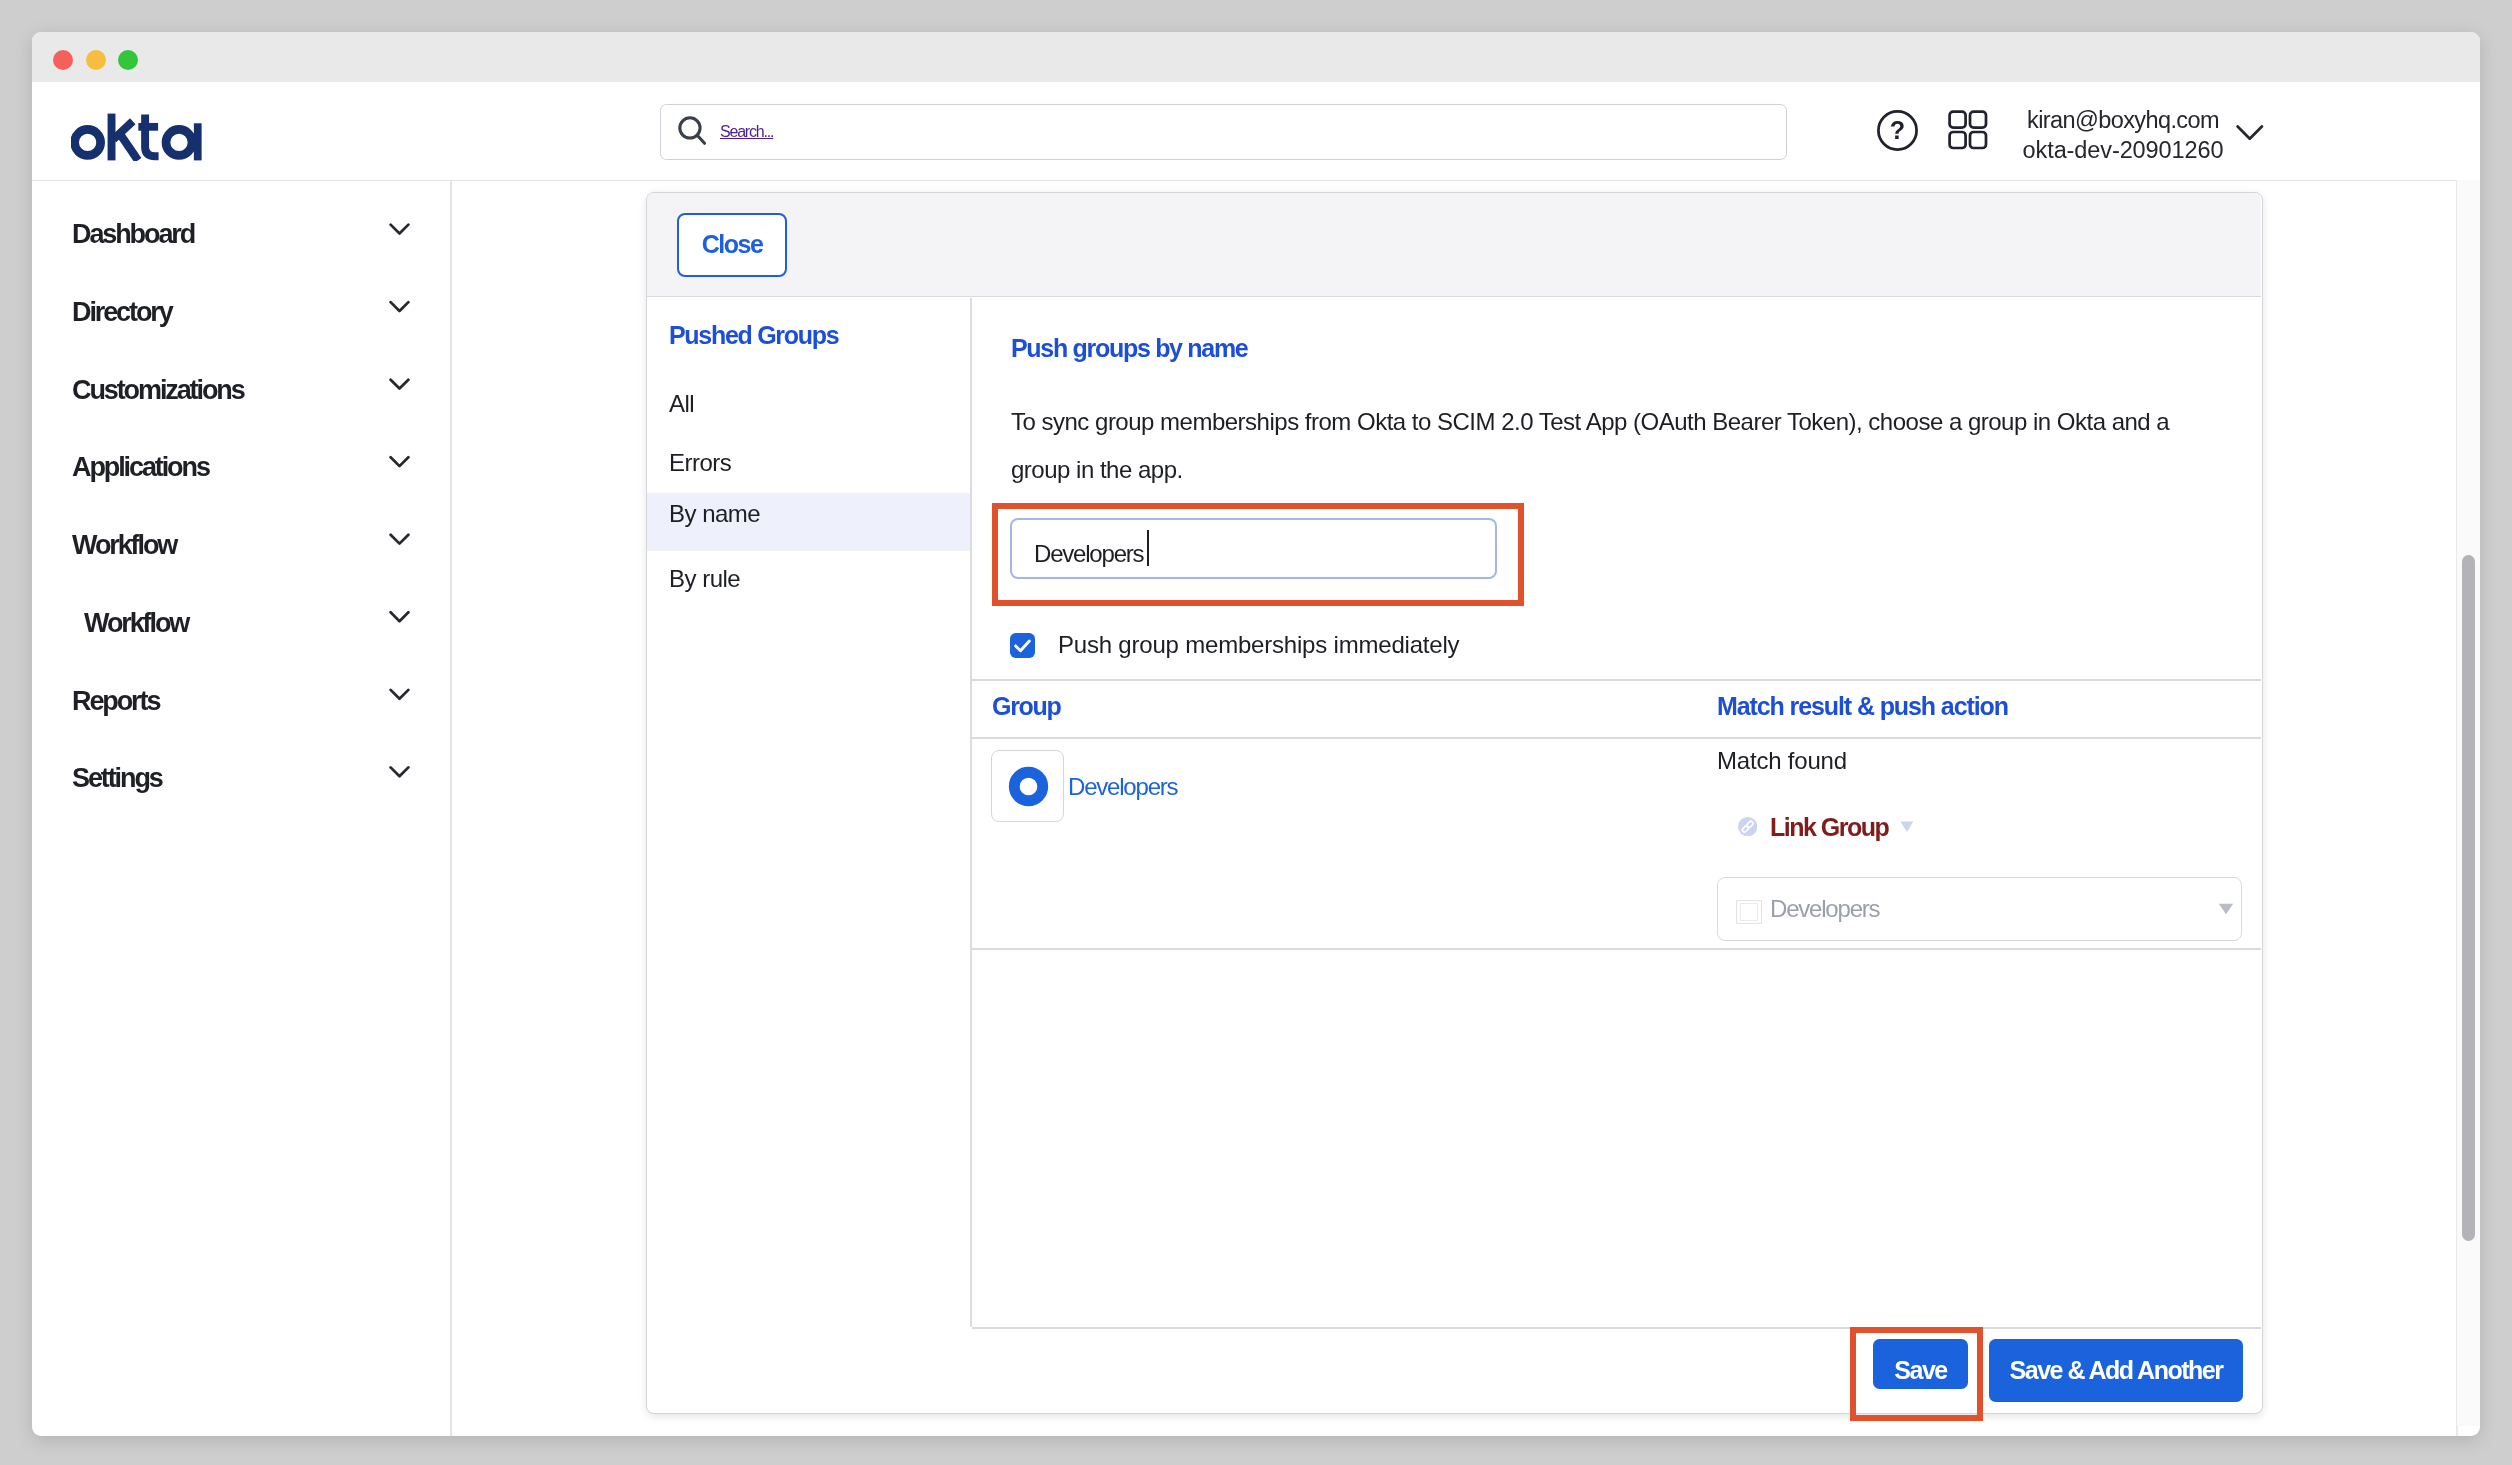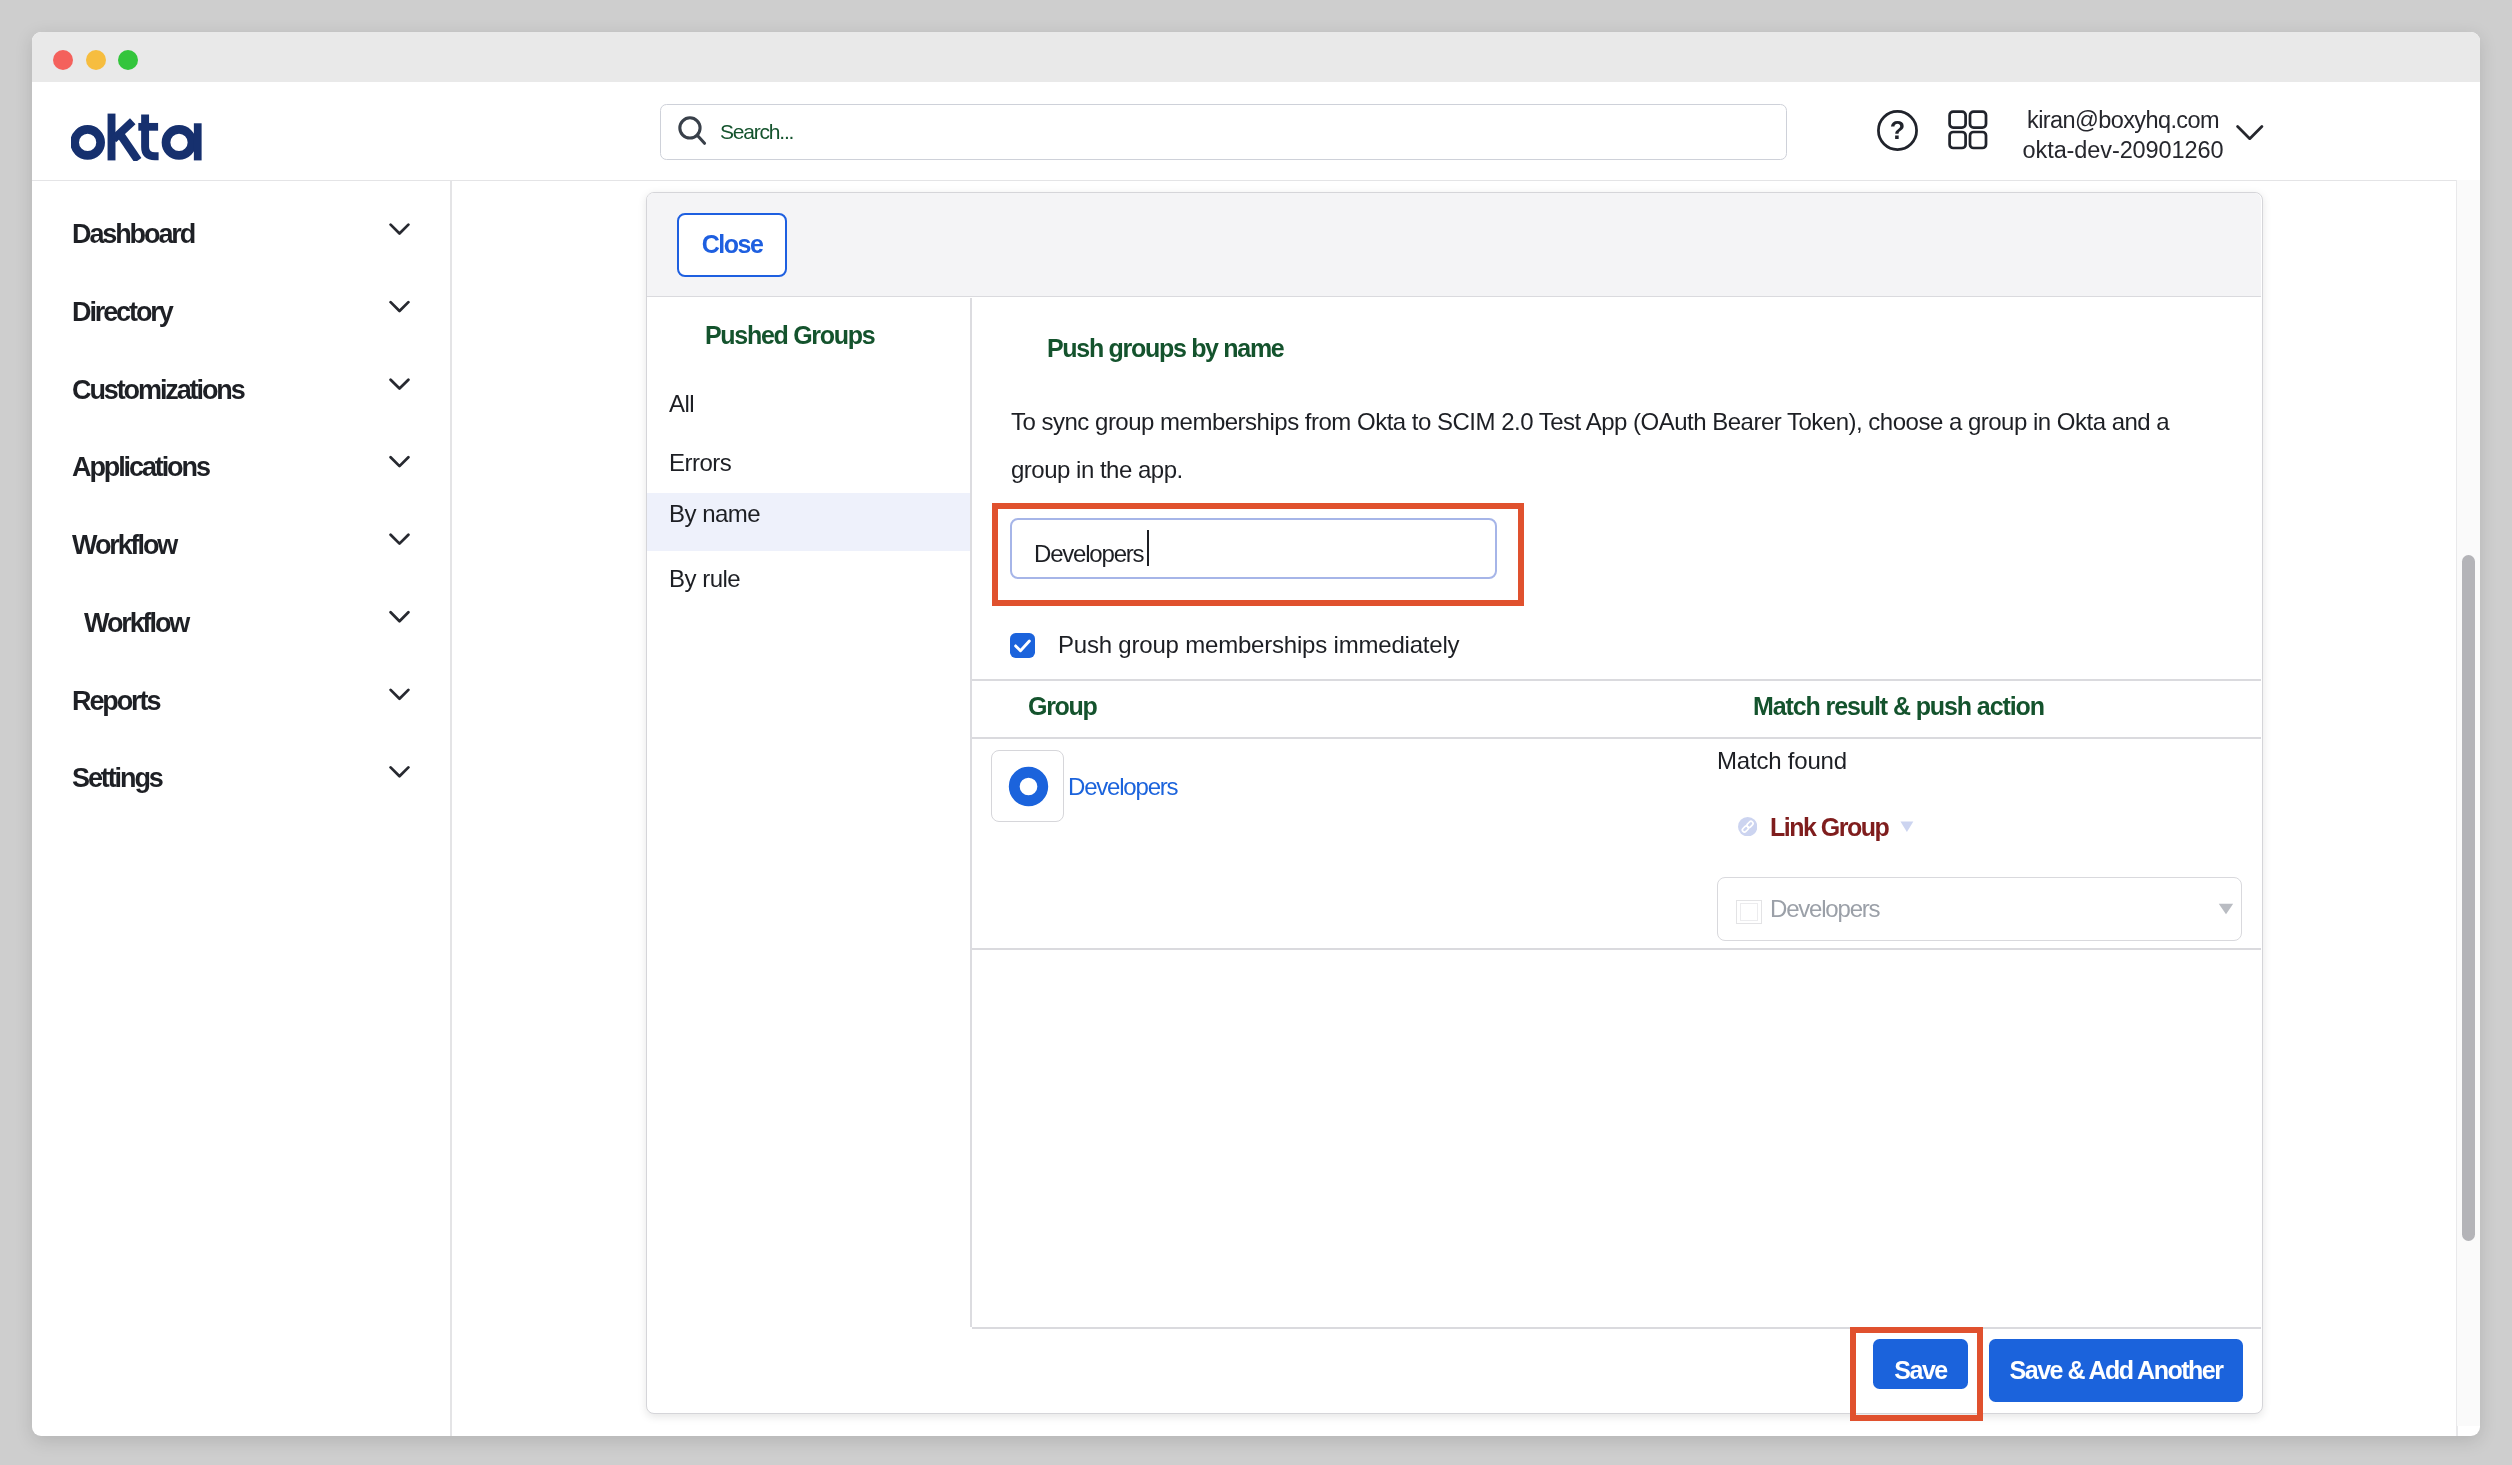--- a/index.html
+++ b/index.html
@@ -3,31 +3,31 @@
 <meta charset="utf-8">
 <style>
   * { margin:0; padding:0; box-sizing:border-box; }
   html,body { width:2512px; height:1466px; background:#cecece; font-family:"Liberation Sans", sans-serif; position:relative; overflow:hidden; }
   .abs { position:absolute; }
   .window { left:32px; top:32px; width:2448px; height:1404px; background:#fff; border-radius:9px; box-shadow:0 4.9px 18px rgba(0,0,0,0.13); }
   .titlebar { left:32px; top:32px; width:2448px; height:50px; background:#e9e9e9; border-radius:9px 9px 0 0; }
   .dot { width:20px; height:20px; border-radius:50%; top:50px; }
   .appheader { left:32px; top:83px; width:2448px; height:98px; background:#fff; border-bottom:1.6px solid #e4e4e6; }
   .searchbox { left:660px; top:104px; width:1127px; height:56px; border:1.6px solid #ced1d9; border-radius:6.5px; background:#fff; }
-  .searchtxt { left:720px; top:117px; font-size:21px; letter-spacing:-1.2px; line-height:29px; color:#14532d; }
+  .searchtxt { left:720px; top:117px; font-size:16px; letter-spacing:-1.2px; line-height:29px; color:#4c1d95;text-decoration:underline; }
   .usertext { left:1999px; top:105px; width:248px; text-align:center; font-size:23.5px; line-height:30px; color:#26272d; }
   .sidebar-border { left:450px; top:180px; width:1.6px; height:1256px; background:#e4e4e6; }
   .menuitem { left:72px; font-size:27px; letter-spacing:-2.1px; font-weight:bold; color:#1e2025; line-height:30px; }
   .panel { left:646px; top:192px; width:1617px; height:1222px; background:#fff; border:1.6px solid #d5d5d9; border-radius:8px; box-shadow:0 2.4px 8px rgba(0,0,0,0.10); }
   .panelhead { left:647px; top:193px; width:1614px; height:104px; background:#f4f4f6; border-bottom:1.6px solid #dadade; border-radius:6.5px 6.5px 0 0; }
   .closebtn { left:677px; top:213px; width:110px; height:64px; border:2.4px solid #1e5fe0; border-radius:8px; background:#fff; color:#1e5fe0; font-weight:bold; font-size:25px; letter-spacing:-1.5px; text-align:center; line-height:59px; }
   .navdivider { left:970px; top:298px; width:1.6px; height:1029px; background:#dcdce0; }
   .navhl { left:647px; top:493px; width:323px; height:58px; background:#eef1fb; }
   .t31 { font-size:24px; letter-spacing:-0.5px; line-height:29px; color:#1d1f24; }
-  .b31 { font-size:25px; letter-spacing:-1.3px; line-height:29px; color:#14532d; font-weight:bold;margin-left:36px; }
+  .b31 { font-size:25px; letter-spacing:-1.3px; line-height:29px; color:#1d4ed8; font-weight:bold; }
   .hline { background:#dadade; height:1.6px; }
   .orange { border:6.5px solid #e0512e; }
   .blue { color:#1b63dc; }
   .btn { background:#1b63dc; border-radius:6.5px; color:#fff; font-weight:bold; font-size:25px; letter-spacing:-1.5px; text-align:center; }
 </style>
 </head>
 <body>
 <div class="abs window"></div>
 <div class="abs titlebar"></div>
 <div class="abs dot" style="left:53px; background:#f4615c;"></div>

